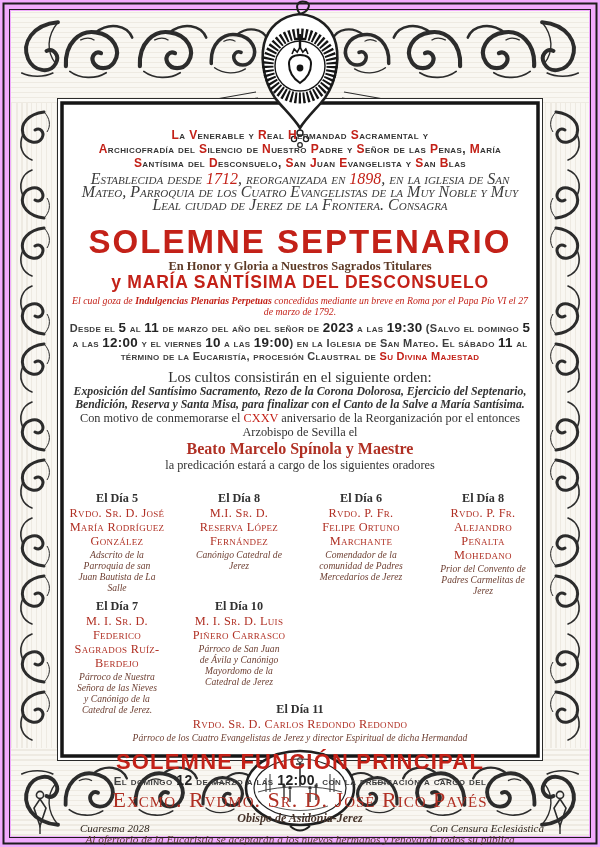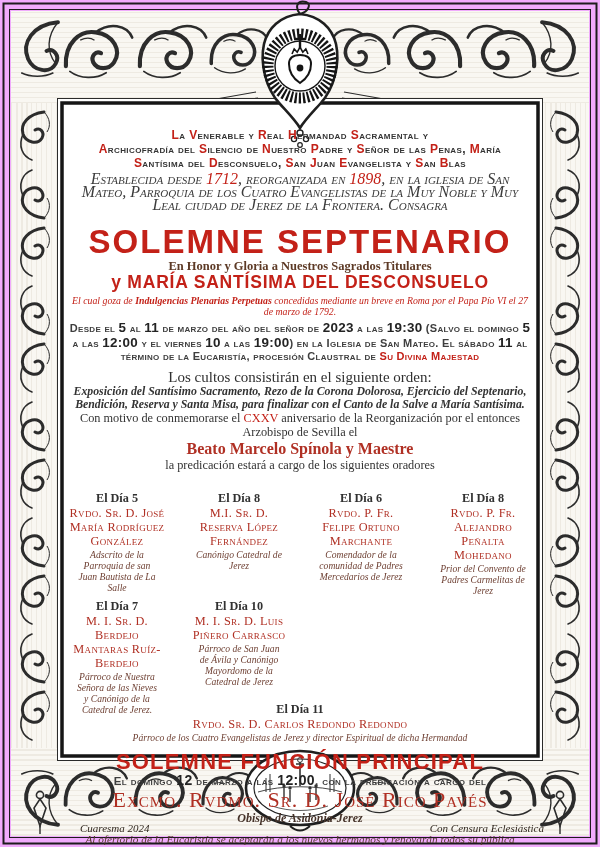--- a/index.html
+++ b/index.html
@@ -222,21 +222,21 @@
         <div class="day-name">Rvdo. P. Fr. Felipe Ortuno Marchante</div>
         <div class="day-role">Comendador de la comunidad de Padres Mercedarios de Jerez</div>
       </div>
       <div class="day-cell">
         <div class="day-label">El Día 8</div>
         <div class="day-name">Rvdo. P. Fr. Alejandro Peñalta Mohedano</div>
         <div class="day-role">Prior del Convento de Padres Carmelitas de Jerez</div>
       </div>
       <div class="day-cell">
         <div class="day-label">El Día 7</div>
-        <div class="day-name">M. I. Sr. D. Berdejo Mantaras Ruíz- Berdejo</div>
+        <div class="day-name">M. I. Sr. D. Federico Sagrados Ruíz- Berdejo</div>
         <div class="day-role">Párroco de Nuestra Señora de las Nieves y Canónigo de la Catedral de Jerez.</div>
       </div>
       <div class="day-cell">
         <div class="day-label">El Día 10</div>
         <div class="day-name">M. I. Sr. D. Luis Piñero Carrasco</div>
         <div class="day-role">Párroco de San Juan de Ávila y Canónigo Mayordomo de la Catedral de Jerez</div>
       </div>
     </div>
 
     <div class="day11">
@@ -246,15 +246,15 @@
     </div>
 
     <div class="funcion-title">SOLEMNE FUNCIÓN PRINCIPAL</div>
     <div class="funcion-line">El domingo <span class="bn">12</span> de marzo a las <span class="bn">12:00</span>, con la predicación a cargo del</div>
     <div class="funcion-name">Excmo. Rvdmo. Sr. D. José Rico Pavés</div>
     <div class="funcion-role">Obispo de Asidonia-Jerez</div>
 
     <div class="closing">Al ofertorio de la Eucaristía se aceptarán a los nuevos hermanos y renovarán todos su pública protestación de Fe, jurando defender los Dogmas y Misterios de su Asución a los Cielos, la Realeza de Nuestra Señora y su Corredención del Linaje humano como Madre y Mediadora de todas las Gracias, en memoria del juramento realizado por esta Hermandad el 3 de abril de 1927, siendo la primera en Jerez en Defender el Dogma de la Asunción.</div>
   </div>
 
-  <div class="footer fl">Cuaresma 2024</div>
+  <div class="footer fl">Cuaresma 2028</div>
   <div class="footer fr">Con Censura Eclesiástica</div>
 </div>
 
 </body></html>

